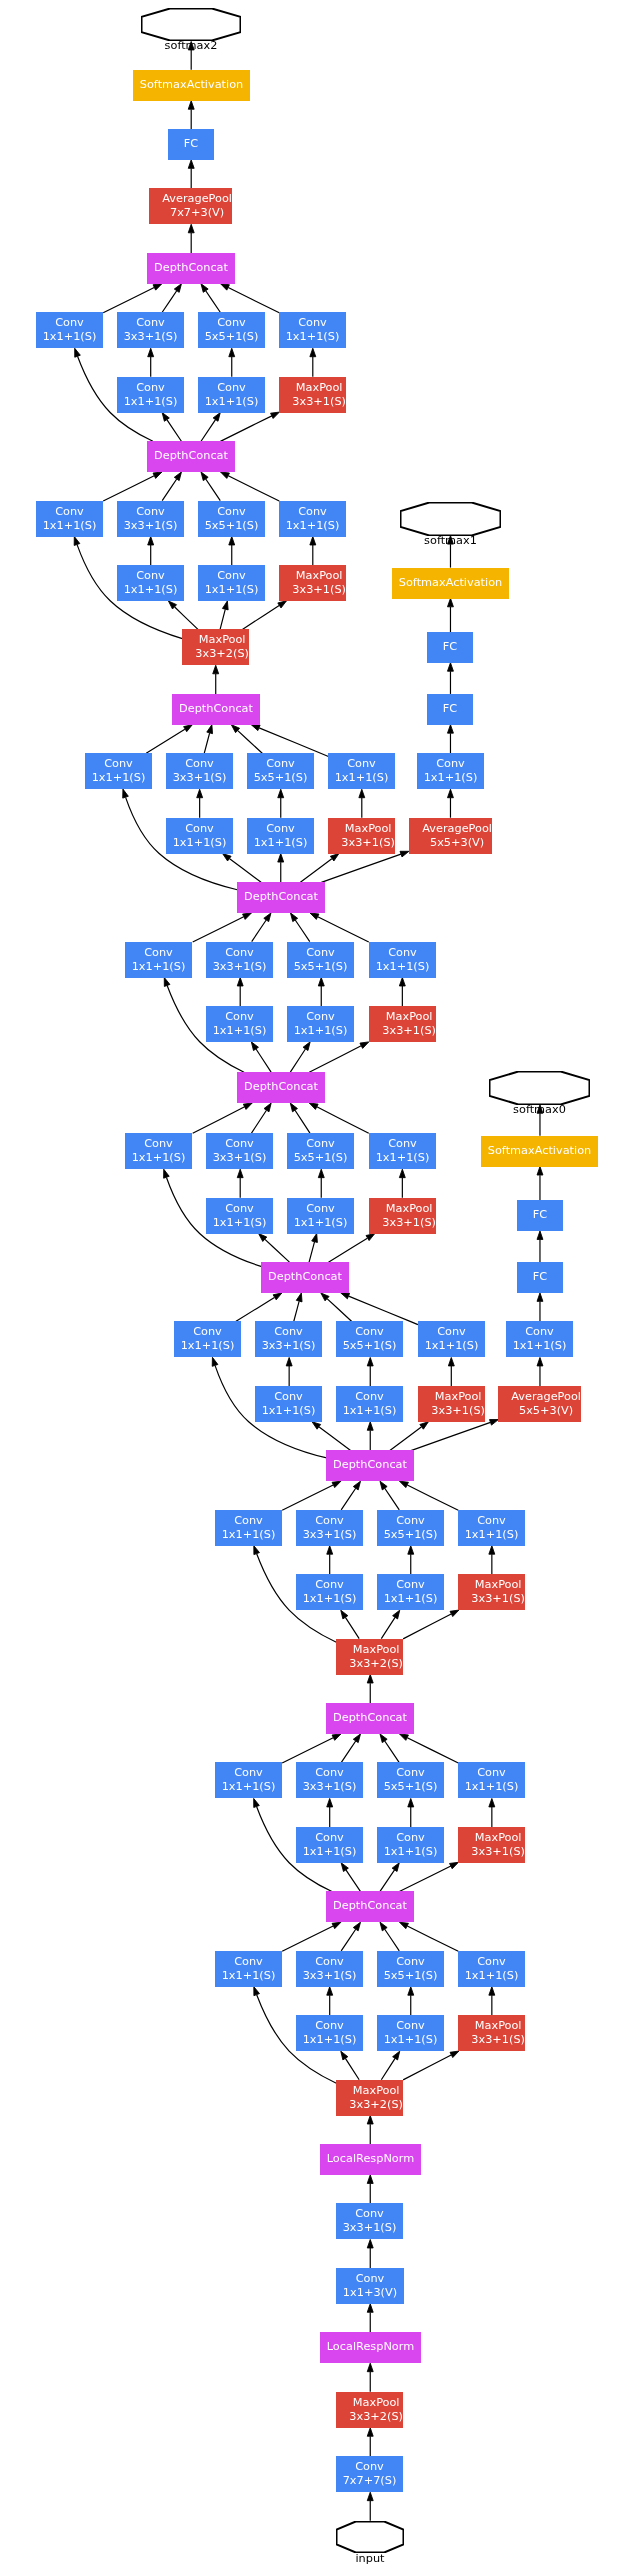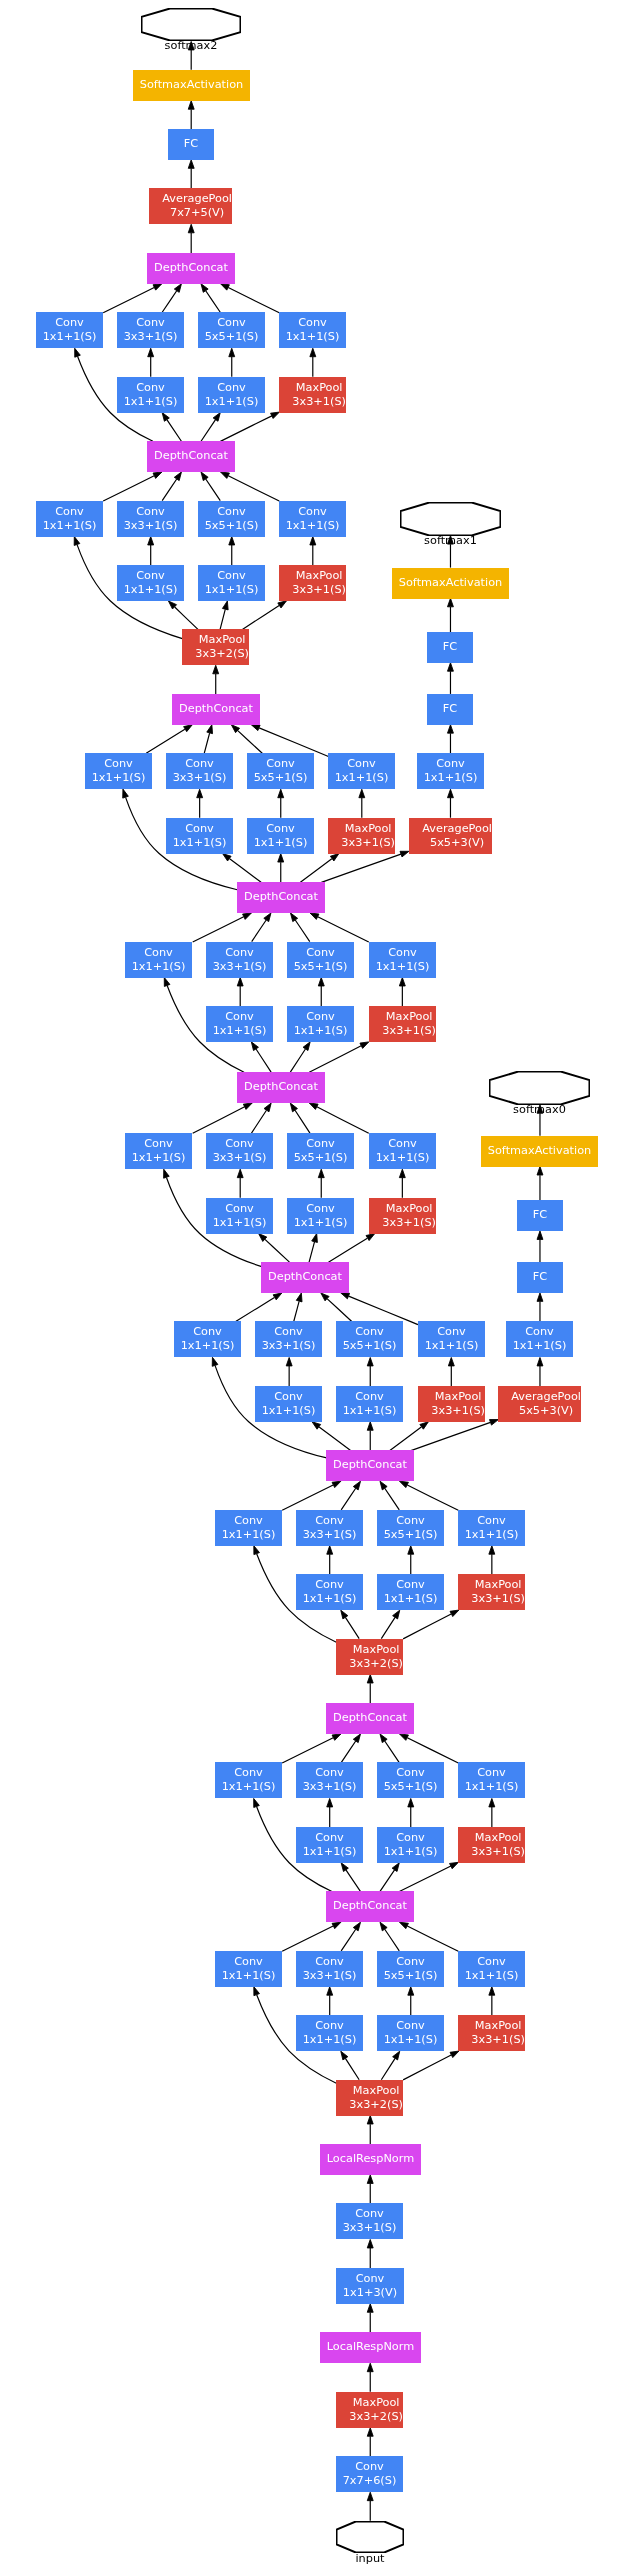--- a/index.html
+++ b/index.html
@@ -274,21 +274,21 @@
       <polygon points="365.2,326.7 370.9,310.3 376.7,326.7" fill="#000000" stroke="#000000" stroke-width="1.7" stroke-linejoin="miter"></polygon>
       <path d="M370.9,250.6 C370.9,239 370.9,225.3 370.9,212.4" fill="none" stroke="#000000" stroke-width="2.3"></path>
       <polygon points="365.2,212 370.9,195.6 376.7,212" fill="#000000" stroke="#000000" stroke-width="1.7" stroke-linejoin="miter"></polygon>
       <path d="M370.9,135.4 C370.9,123.8 370.9,110 370.9,97" fill="none" stroke="#000000" stroke-width="2.3"></path>
       <polygon points="365.2,96.9 370.9,80.4 376.7,96.9" fill="#000000" stroke="#000000" stroke-width="1.7" stroke-linejoin="miter"></polygon>
     </svg>
   <div id="node-layer">
       <div class="node c-white oct" style="left: 336px; top: 2521px; width: 68px; height: 32px;"><svg class="octshape" viewBox="0 0 131.11 62.28" preserveAspectRatio="none">
           <polygon points="38.0219,1 93.08810000000001,1 130.11,16.69104 130.11,45.58896 93.08810000000001,61.28 38.0219,61.28 1,45.58896 1,16.69104" fill="#ffffff" stroke="#000000" stroke-width="2" vector-effect="non-scaling-stroke"></polygon>
         </svg><span class="txt"><span class="ln">input</span></span></div>
-      <div class="node c-blue" style="left: 336px; top: 2456px; width: 67px; height: 36px;"><span class="txt"><span class="ln">Conv</span><span class="ln">7x7+6(S)</span></span></div>
+      <div class="node c-blue" style="left: 336px; top: 2456px; width: 67px; height: 36px;"><span class="txt"><span class="ln">Conv</span><span class="ln">7x7+7(S)</span></span></div>
       <div class="node c-red" style="left: 336px; top: 2392px; width: 67px; height: 36px;"><span class="txt"><span class="ln">MaxPool</span><span class="ln">3x3+2(S)</span></span></div>
       <div class="node c-green" style="left: 320px; top: 2332px; width: 101px; height: 31px;"><span class="txt"><span class="ln">LocalRespNorm</span></span></div>
       <div class="node c-blue" style="left: 336px; top: 2268px; width: 68px; height: 36px;"><span class="txt"><span class="ln">Conv</span><span class="ln">1x1+3(V)</span></span></div>
       <div class="node c-blue" style="left: 336px; top: 2203px; width: 67px; height: 36px;"><span class="txt"><span class="ln">Conv</span><span class="ln">3x3+1(S)</span></span></div>
       <div class="node c-green" style="left: 320px; top: 2144px; width: 101px; height: 31px;"><span class="txt"><span class="ln">LocalRespNorm</span></span></div>
       <div class="node c-red" style="left: 336px; top: 2080px; width: 67px; height: 36px;"><span class="txt"><span class="ln">MaxPool</span><span class="ln">3x3+2(S)</span></span></div>
       <div class="node c-blue" style="left: 215px; top: 1951px; width: 67px; height: 36px;"><span class="txt"><span class="ln">Conv</span><span class="ln">1x1+1(S)</span></span></div>
       <div class="node c-blue" style="left: 296px; top: 2015px; width: 67px; height: 36px;"><span class="txt"><span class="ln">Conv</span><span class="ln">1x1+1(S)</span></span></div>
       <div class="node c-blue" style="left: 296px; top: 1951px; width: 67px; height: 36px;"><span class="txt"><span class="ln">Conv</span><span class="ln">3x3+1(S)</span></span></div>
       <div class="node c-blue" style="left: 377px; top: 2015px; width: 67px; height: 36px;"><span class="txt"><span class="ln">Conv</span><span class="ln">1x1+1(S)</span></span></div>
@@ -371,21 +371,21 @@
       <div class="node c-blue" style="left: 279px; top: 501px; width: 67px; height: 36px;"><span class="txt"><span class="ln">Conv</span><span class="ln">1x1+1(S)</span></span></div>
       <div class="node c-green" style="left: 147px; top: 441px; width: 88px; height: 31px;"><span class="txt"><span class="ln">DepthConcat</span></span></div>
       <div class="node c-blue" style="left: 36px; top: 312px; width: 67px; height: 36px;"><span class="txt"><span class="ln">Conv</span><span class="ln">1x1+1(S)</span></span></div>
       <div class="node c-blue" style="left: 117px; top: 377px; width: 67px; height: 36px;"><span class="txt"><span class="ln">Conv</span><span class="ln">1x1+1(S)</span></span></div>
       <div class="node c-blue" style="left: 117px; top: 312px; width: 67px; height: 36px;"><span class="txt"><span class="ln">Conv</span><span class="ln">3x3+1(S)</span></span></div>
       <div class="node c-blue" style="left: 198px; top: 377px; width: 67px; height: 36px;"><span class="txt"><span class="ln">Conv</span><span class="ln">1x1+1(S)</span></span></div>
       <div class="node c-blue" style="left: 198px; top: 312px; width: 67px; height: 36px;"><span class="txt"><span class="ln">Conv</span><span class="ln">5x5+1(S)</span></span></div>
       <div class="node c-red" style="left: 279px; top: 377px; width: 67px; height: 36px;"><span class="txt"><span class="ln">MaxPool</span><span class="ln">3x3+1(S)</span></span></div>
       <div class="node c-blue" style="left: 279px; top: 312px; width: 67px; height: 36px;"><span class="txt"><span class="ln">Conv</span><span class="ln">1x1+1(S)</span></span></div>
       <div class="node c-green" style="left: 147px; top: 253px; width: 88px; height: 31px;"><span class="txt"><span class="ln">DepthConcat</span></span></div>
-      <div class="node c-red" style="left: 149px; top: 188px; width: 83px; height: 36px;"><span class="txt"><span class="ln">AveragePool</span><span class="ln">7x7+5(V)</span></span></div>
+      <div class="node c-red" style="left: 149px; top: 188px; width: 83px; height: 36px;"><span class="txt"><span class="ln">AveragePool</span><span class="ln">7x7+3(V)</span></span></div>
       <div class="node c-blue" style="left: 168px; top: 129px; width: 46px; height: 31px;"><span class="txt"><span class="ln">FC</span></span></div>
       <div class="node c-yellow" style="left: 133px; top: 70px; width: 117px; height: 31px;"><span class="txt"><span class="ln">SoftmaxActivation</span></span></div>
       <div class="node c-white oct" style="left: 141px; top: 8px; width: 100px; height: 33px;"><svg class="octshape" viewBox="0 0 195.03 63.92" preserveAspectRatio="none">
           <polygon points="56.558699999999995,1 138.4713,1 194.03,17.130560000000003 194.03,46.78944 138.4713,62.92 56.558699999999995,62.92 1,46.78944 1,17.130560000000003" fill="#ffffff" stroke="#000000" stroke-width="2" vector-effect="non-scaling-stroke"></polygon>
         </svg><span class="txt"><span class="ln">softmax2</span></span></div>
     </div>
 
 </div>
 
 

